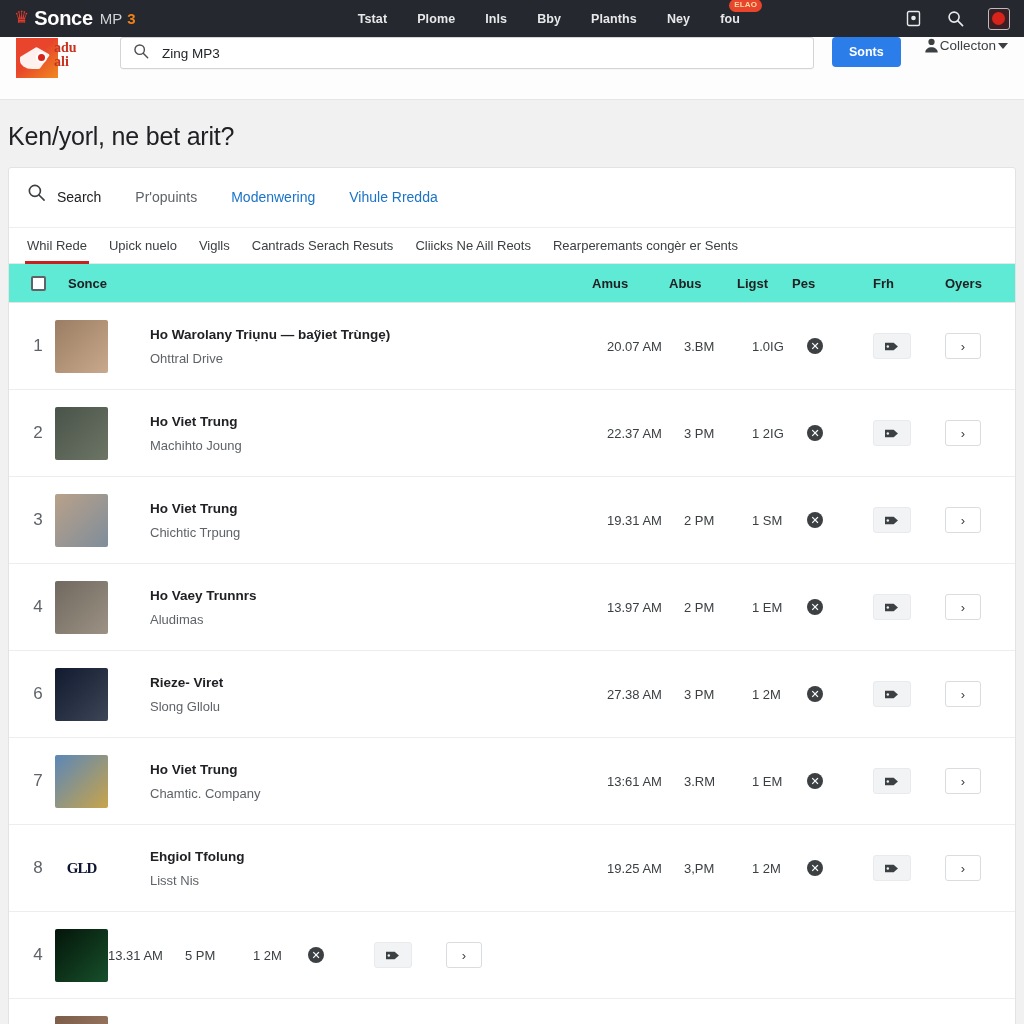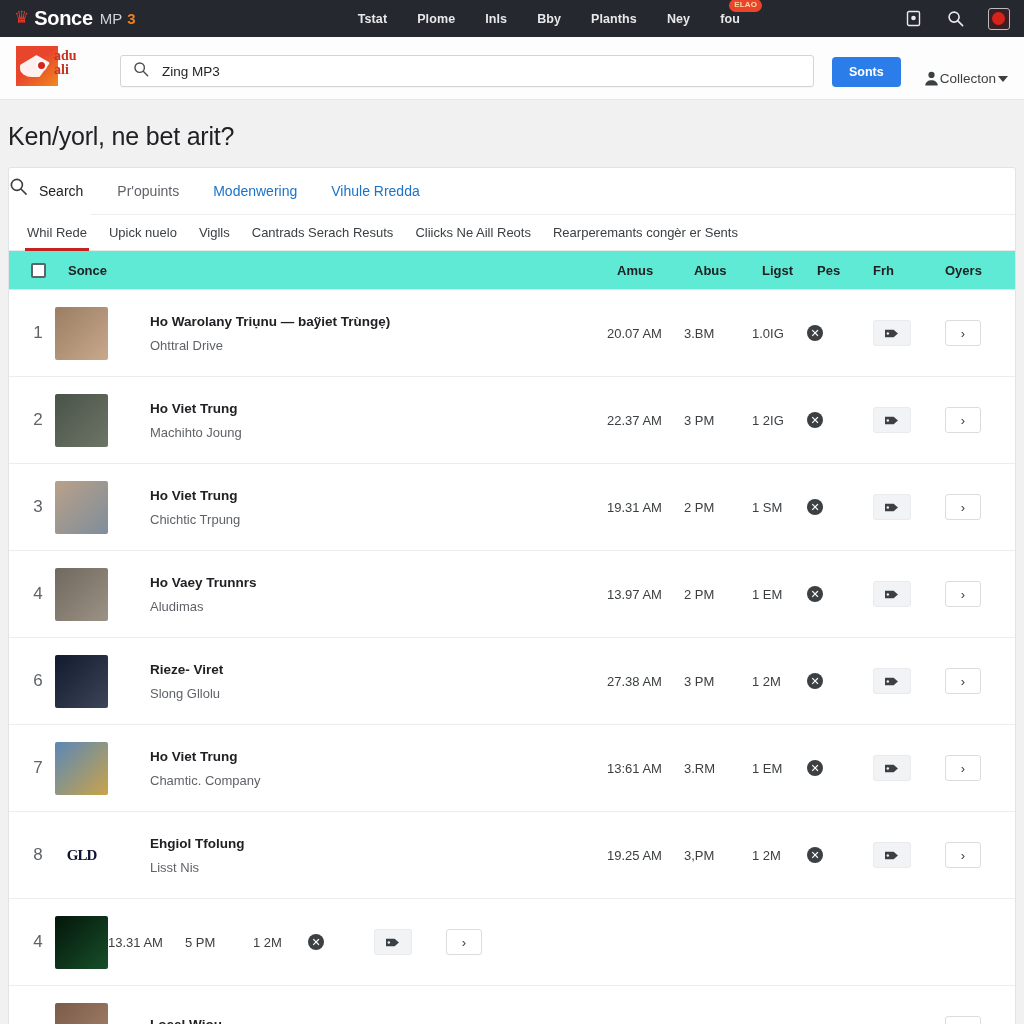--- a/index.html
+++ b/index.html
@@ -112,22 +112,22 @@
     width: 13px; height: 13px;
     border-radius: 50%;
     background: #d6241b;
   }
 
   
   .searchbar {
     height: 63px;
     background: #fdfdfd;
     display: flex;
-    align-items: flex-end;
-    padding: 12px 16px;
+    align-items: flex-start;
+    padding: 0 16px;
     border-bottom: 1px solid #e6e6e6;
   }
 
   .logo2 {
     width: 72px;
     height: 42px;
     display: flex;
     align-items: center;
     flex: 0 0 auto;
     position: relative;
@@ -242,21 +242,22 @@
     border: 1px solid #e3e3e3;
     border-radius: 3px;
     margin: 0 8px;
     overflow: hidden;
   }
 
   
   .tabs {
     display: flex;
     align-items: center;
-    height: 47px;
+    height: 60px;
+    padding-left: 18px;
     gap: 34px;
     border-bottom: 1px solid #eceff1;
   }
   .tab {
     display: flex;
     align-items: center;
     gap: 11px;
     font-size: 14px;
     color: #5f6368;
     height: 47px;
@@ -320,21 +321,21 @@
     border-radius: 2px;
     flex: 0 0 auto;
     cursor: pointer;
     background: #fff;
   }
   .th-song { margin-left: 22px; flex: 1 1 auto; }
   .th-c { text-align: left; flex: 0 0 auto; }
   .th-amus  { width: 77px; }
   .th-abus  { width: 68px; }
   .th-ligst { width: 55px; }
-  .th-pes   { width: 56px; }
+  .th-pes   { width: 81px; }
   .th-frh   { width: 72px; }
   .th-oyers { width: 70px; }
 
   
   .row {
     display: flex;
     align-items: center;
     height: 87px;
     border-bottom: 1px solid #ededed;
     padding-left: 14px;

